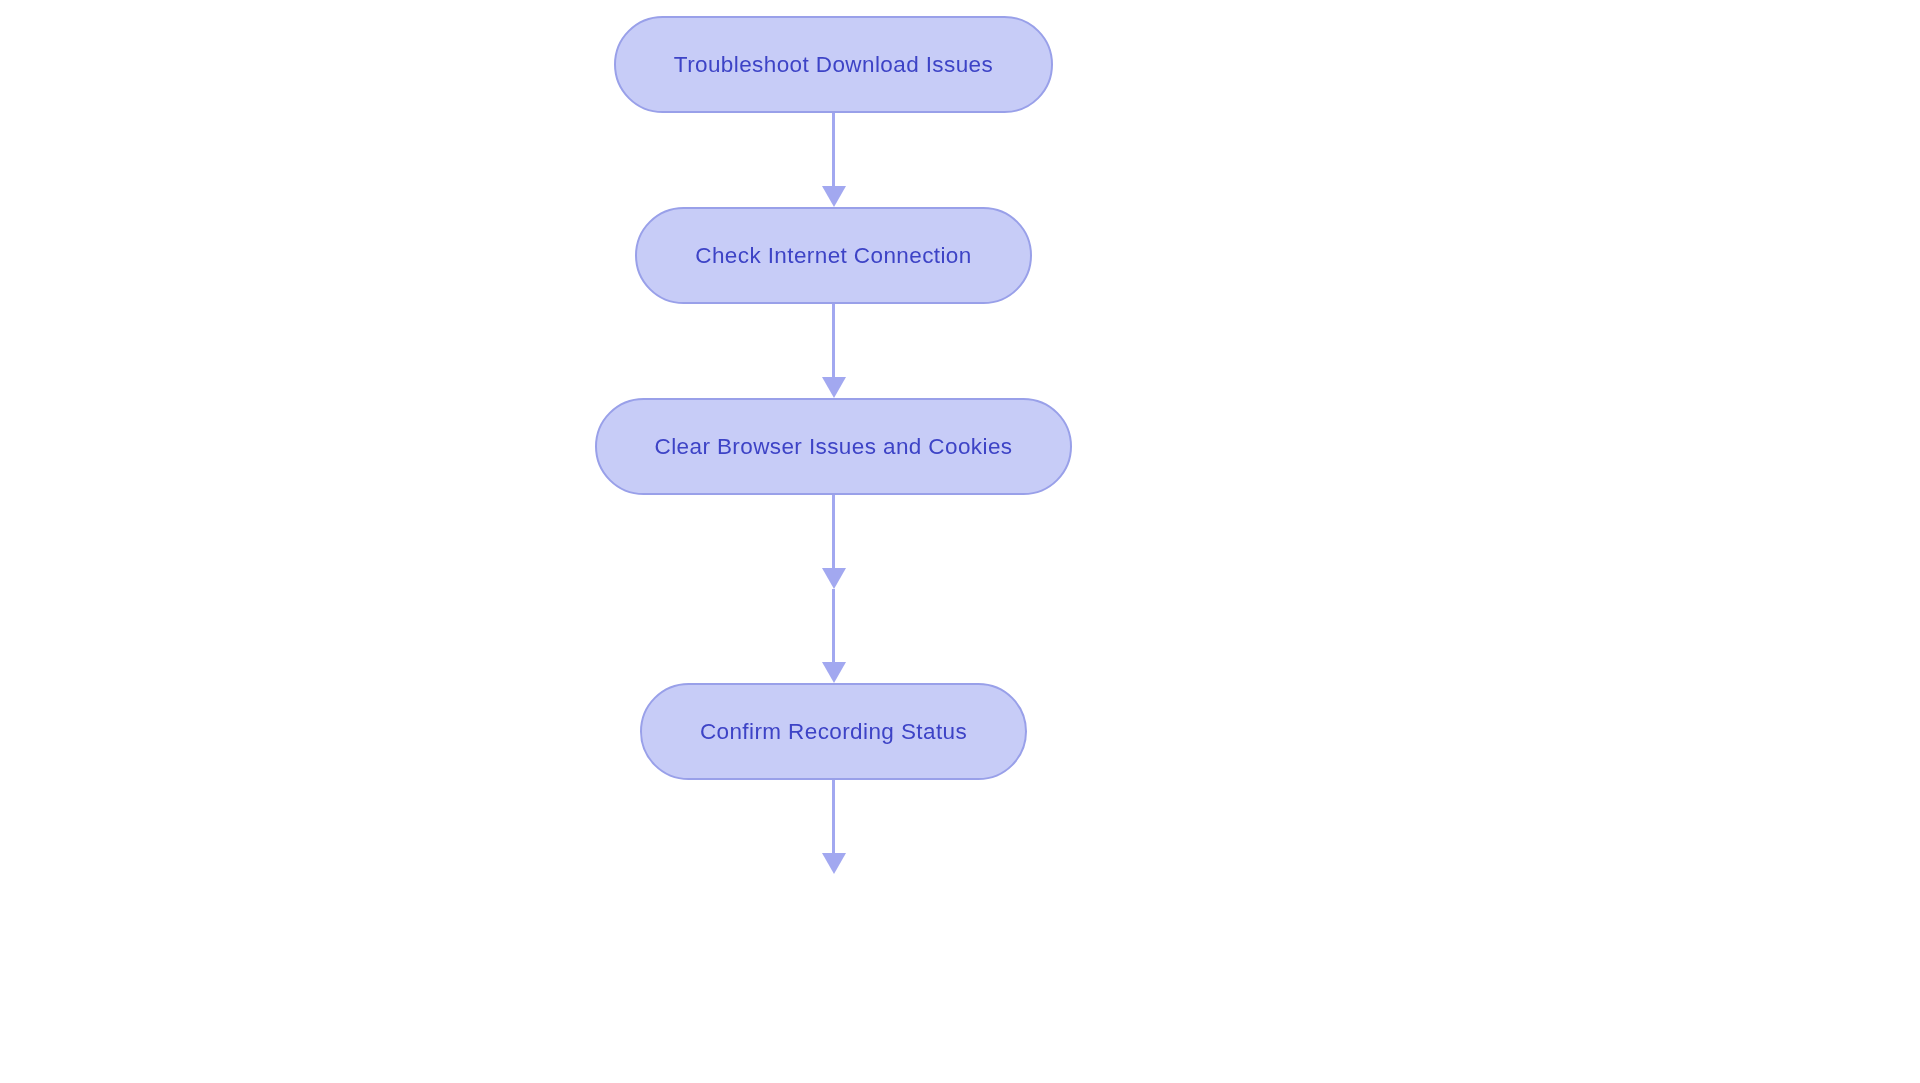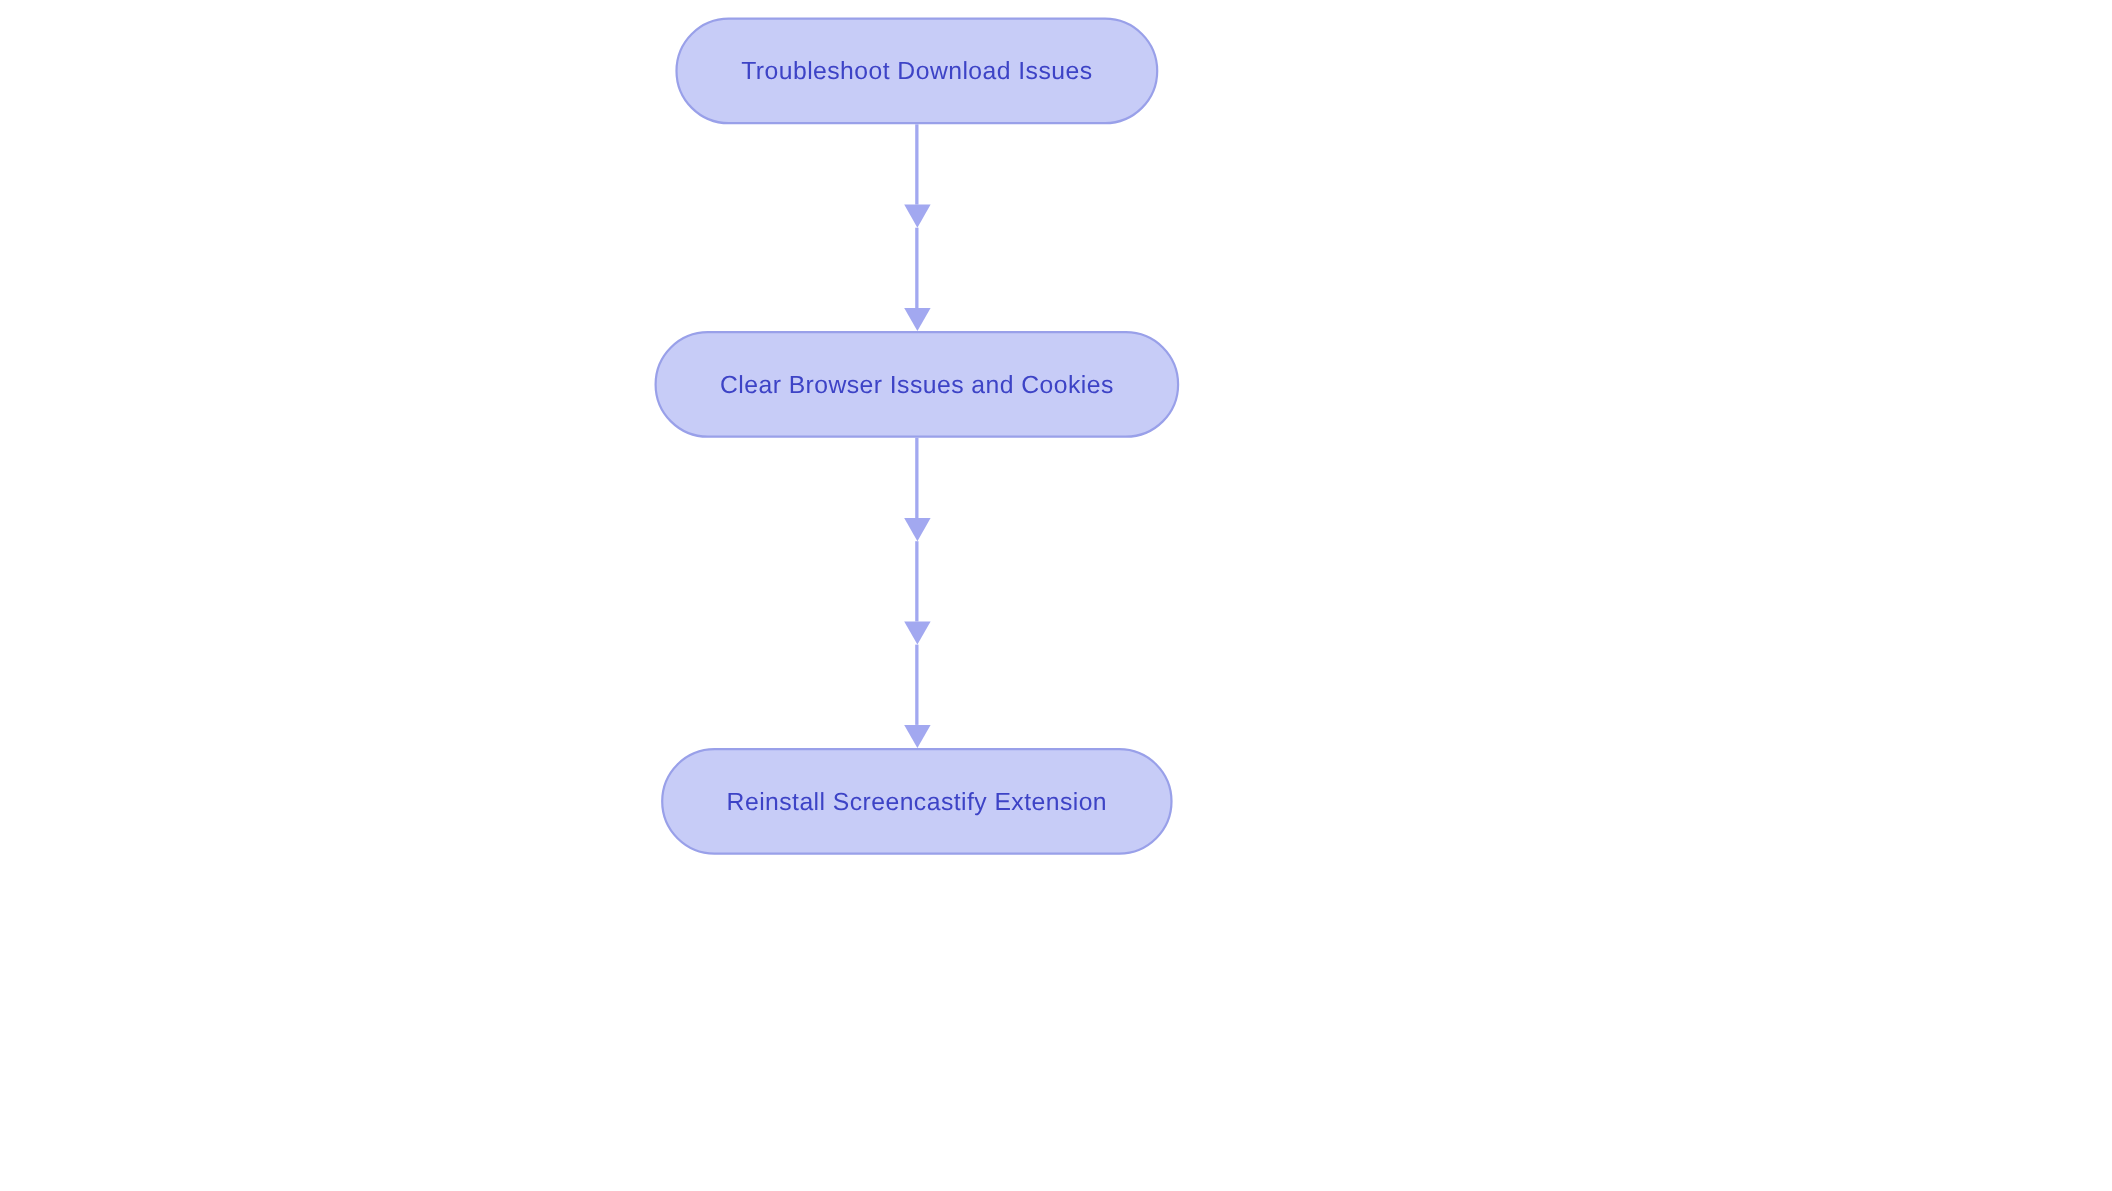--- a/index.html
+++ b/index.html
@@ -70,35 +70,38 @@
 <body>
 
 <div class="canvas">
     <div class="node">
       <span>Troubleshoot Download Issues</span>
     </div>
     <div class="arrow">
       <div class="arrow-line"></div>
       <div class="arrow-head"></div>
     </div>
+    <div class="node">
+      <span>Check Internet Connection</span>
+    </div>
     <div class="arrow">
       <div class="arrow-line"></div>
       <div class="arrow-head"></div>
     </div>
     <div class="node">
       <span>Clear Browser Issues and Cookies</span>
     </div>
     <div class="arrow">
       <div class="arrow-line"></div>
       <div class="arrow-head"></div>
     </div>
     <div class="arrow">
       <div class="arrow-line"></div>
       <div class="arrow-head"></div>
     </div>
+    <div class="node">
+      <span>Confirm Recording Status</span>
+    </div>
     <div class="arrow">
       <div class="arrow-line"></div>
       <div class="arrow-head"></div>
     </div>
-    <div class="node">
-      <span>Reinstall Screencastify Extension</span>
-    </div>
   </div>
 
 </body></html>

